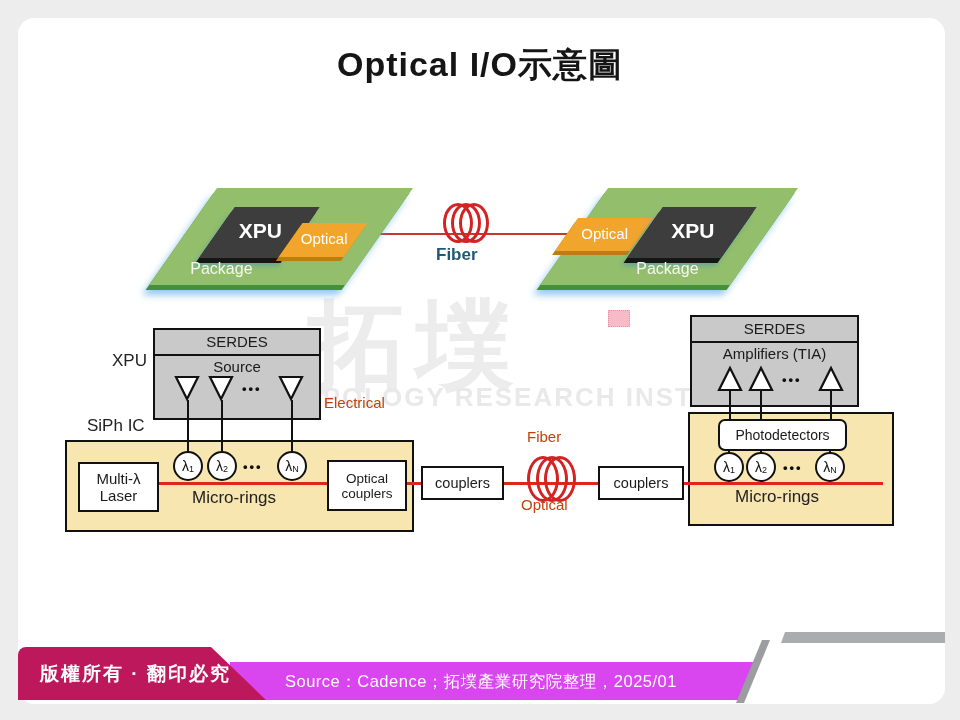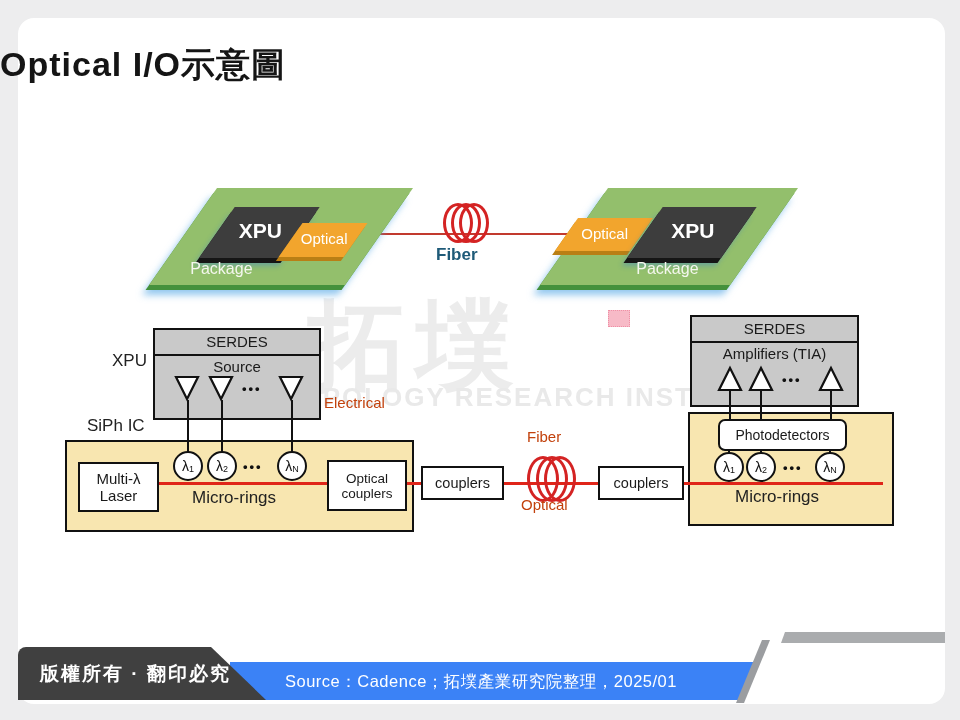--- a/index.html
+++ b/index.html
@@ -2,21 +2,21 @@
 <html><head>
 <meta charset="utf-8">
 <style>
   html,body{margin:0;padding:0;}
   body{width:960px;height:720px;background:#ededee;font-family:"Liberation Sans",sans-serif;position:relative;overflow:hidden;}
   #slide{position:absolute;inset:0;width:960px;height:720px;}
   .abs{position:absolute;}
   .card{left:18px;top:18px;width:927px;height:686px;background:#ffffff;border-radius:16px;z-index:0;}
 
   
-  .title{left:0;top:42px;width:960px;font-size:34px;font-weight:bold;color:#151515;letter-spacing:1px;z-index:4;}
+  .title{left:0;top:42px;width:960px;text-align:center;font-size:34px;font-weight:bold;color:#151515;letter-spacing:1px;z-index:4;}
 
   
   .wm-cjk{left:308px;top:296px;font-size:98px;font-weight:bold;color:#ececec;letter-spacing:10px;z-index:1;line-height:1;}
   .wm-en{left:283px;top:382px;font-size:26px;font-weight:600;color:#e9e9e9;letter-spacing:2px;z-index:1;}
   .pink-sq{left:608px;top:310px;width:20px;height:15px;background:#f7bac7;border:1px dotted #ef8fa5;z-index:2;}
 
   
   .pkg{background:#93bf6c;transform:skewX(-35deg);transform-origin:0 0;z-index:3;
        box-shadow:0 5px 0 #44913c,0 10px 7px rgba(90,170,230,.65);}
   .chip{position:absolute;background:#3d3d3d;box-shadow:0 5px 0 #161616,0 8px 5px rgba(60,130,200,.45);}
@@ -39,24 +39,24 @@
   .lbl-sm{color:#c2410c;font-size:15px;z-index:5;}
   .vline{width:2px;background:#111;z-index:3;}
   .redline{height:3px;background:#e02519;z-index:3;}
   .lambda{width:26px;height:26px;border:2px solid #111;border-radius:50%;background:#fff;z-index:4;
           display:flex;align-items:center;justify-content:center;font-size:14px;color:#111;}
   .lambda .sub{font-size:9px;margin-top:6px;}
   .dots{font-size:13px;font-weight:bold;color:#111;letter-spacing:2px;z-index:4;}
   .tri{z-index:3;}
 
   
-  .banner{left:18px;top:647px;width:262px;height:53px;background:#404040;z-index:7;
+  .banner{left:18px;top:647px;width:262px;height:53px;background:#be185d;z-index:7;
           clip-path:polygon(0 0,193px 0,248px 100%,0 100%);border-top-left-radius:8px;}
   .banner span{display:block;color:#fff;font-size:19px;font-weight:bold;letter-spacing:2px;padding:14px 0 0 22px;}
-  .srcbar{left:230px;top:662px;width:527px;height:38px;background:#3b82f6;z-index:6;
+  .srcbar{left:230px;top:662px;width:527px;height:38px;background:#d946ef;z-index:6;
           clip-path:polygon(0 0,100% 0,calc(100% - 15px) 100%,0 100%);}
   .srcbar span{display:block;color:#fff;font-size:16.5px;line-height:38px;padding-left:55px;letter-spacing:0.5px;}
   .gray-strip{left:775px;top:632px;width:170px;height:11px;background:#aaacae;z-index:6;
               clip-path:polygon(10px 0,100% 0,100% 100%,6px 100%);}
   .gray-diag{left:736px;top:640px;width:34px;height:63px;background:#9b9da0;z-index:6;
              clip-path:polygon(26px 0,34px 0,8px 100%,0 100%);}
   .logo-panel{left:744px;top:640px;width:201px;height:63px;background:#fff;z-index:7;
               clip-path:polygon(26px 0,100% 0,100% 100%,0 100%);}
   .logo-icon{position:absolute;left:18px;top:22px;width:34px;height:31px;}
   .li-gray{position:absolute;left:0;top:0;width:12px;height:10px;background:#b5b7ba;clip-path:polygon(0 0,100% 0,0 100%);}

